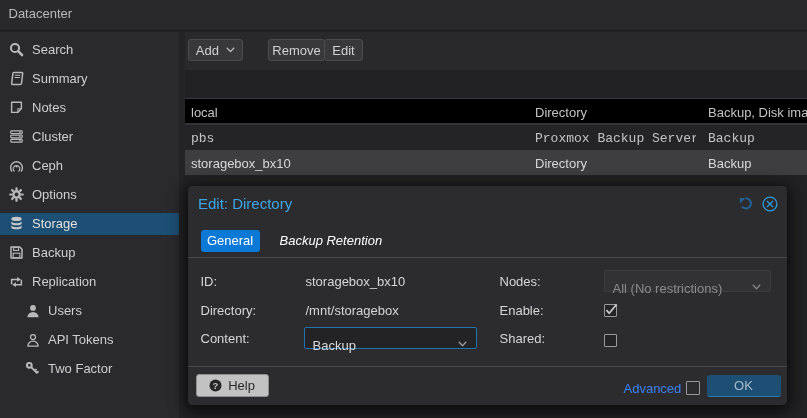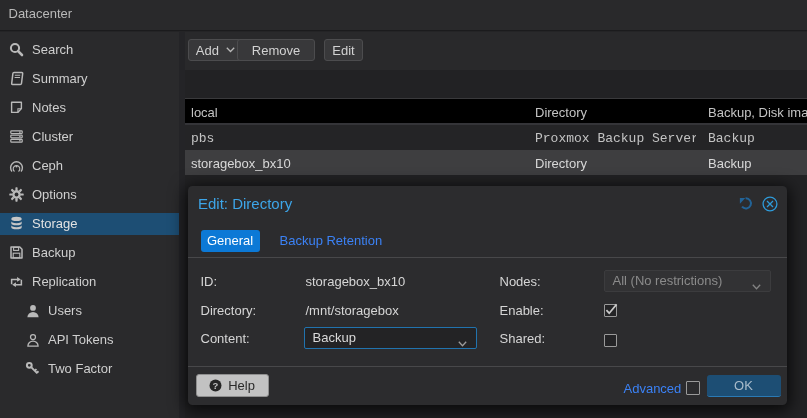--- a/index.html
+++ b/index.html
@@ -40,25 +40,25 @@
   .cell { position:absolute; top:0; height:100%; color:#c4c4c4; display:flex; align-items:flex-start; padding-top:6px; line-height:15px;
     white-space:nowrap; overflow:hidden; }
 
   
   #dlg { position:absolute; left:187.5px; top:186px; width:599px; height:218.5px; background:#2c2c2e;
     border-radius:4.5px; box-shadow:0 3px 16px 3px rgba(0,0,0,0.72); }
   #dlg-title { position:absolute; left:10.5px; top:8.5px; font-size:15px; color:#3da5e8; }
   #tabbar { position:absolute; left:0; top:36px; width:599px; height:36px; border-bottom:1px solid #48484a; }
   #tab1 { position:absolute; left:13px; top:8px; width:59px; height:22px; background:#0c79d6;
     border-radius:3px; color:#fff; text-align:center; line-height:22px; }
-  #tab2 { position:absolute; left:92px; top:8px; height:22px; color:#3b82f6; line-height:22px; }
+  #tab2 { position:absolute; left:92px; top:8px; height:22px; color:#ffffff; line-height:22px;font-style:italic; }
   .flabel { position:absolute; color:#d6d6d6; }
   .fvalue { position:absolute; color:#d6d6d6; }
   .combo { position:absolute; height:22px; border-radius:2px; }
-  .combo .txt { position:absolute; left:8px; top:0; line-height:20px; }
+  .combo .txt { position:absolute; left:8px; top:8px; line-height:20px; }
   .combo .chev { position:absolute; right:9px; top:7px; }
   #combo-content { left:116px; top:141px; width:173px; background:#232325; border:1px solid #2173ae; color:#dadada; }
   #combo-nodes { left:416px; top:84px; width:167px; background:#323234; border:1px solid #3c3c3e; color:#8b8b8b; }
   .cb { position:absolute; width:13px; height:13px; border:1px solid #9a9a9a; background:#242426; border-radius:1px; }
 
   #footer { position:absolute; left:0; top:180px; width:599px; height:38.5px; border-top:1px solid #48484a; }
   #helpbtn { position:absolute; left:8px; top:7px; width:73px; height:23px; background:#c2c2c2;
     border:1px solid #8f8f8f; border-radius:3px; color:#2a2a2a; display:flex; align-items:center; justify-content:center; gap:6px; }
   #okbtn { position:absolute; left:519px; top:8px; width:74px; height:22px; background:#1d4e74;
     border-bottom:1.5px solid #2a7ab5; border-radius:3px; color:#a9bccb; text-align:center; line-height:22px; }
@@ -214,21 +214,21 @@
         </div>
     </div>
   </div>
   <div id="splitter"></div>
 
   <div id="content">
     <div id="toolbar">
       <div class="btn" style="left:3px; width:55px;">Add&nbsp;&nbsp;<svg width="9" height="6" viewBox="0 0 9 6" fill="none" stroke="#b9b9b9" stroke-width="1.3">
             <path d="M0.8 0.8 L4.5 4.5 L8.2 0.8"></path>
           </svg></div>
-      <div class="btn" style="left:52px; width:78px;">Remove</div>
+      <div class="btn" style="left:83px; width:57px;">Remove</div>
       <div class="btn" style="left:139px; width:39px;">Edit</div>
     </div>
     <div style="position:absolute; left:0; top:66px; width:622px; height:1px; background:#3a3a3c;"></div>
     <div class="row" style="top:67px; height:24px; background:#000000;">
       <div class="cell" style="left:0; width:340px; padding-left:6px;">local</div>
       <div class="cell" style="left:340px; width:171px; padding-left:10px;">Directory</div>
       <div class="cell" style="left:511px; width:111px; padding-left:12px;">Backup, Disk image, ISO image</div>
     </div>
     <div style="position:absolute; left:0; top:91px; width:622px; height:1.5px; background:#343438;"></div>
     <div class="row" style="top:92.5px; height:25px; background:#242426;font-family:Liberation Mono, monospace;">

